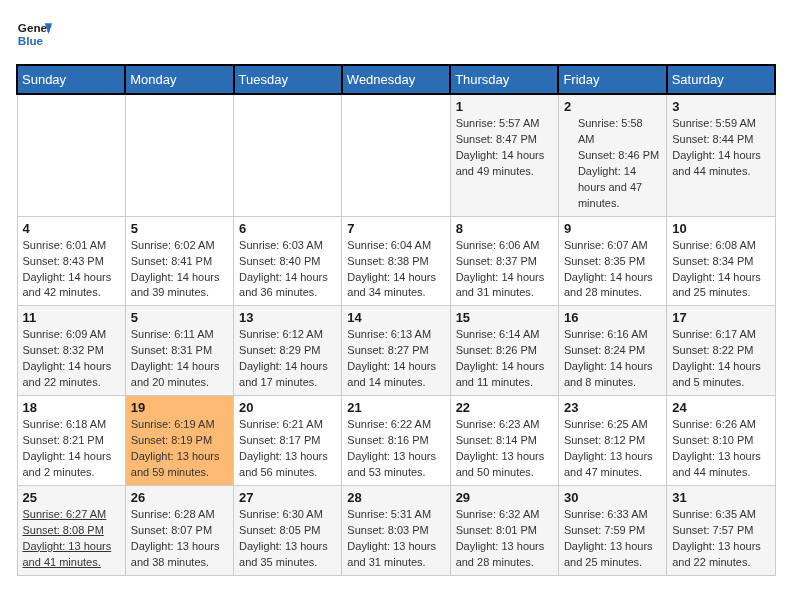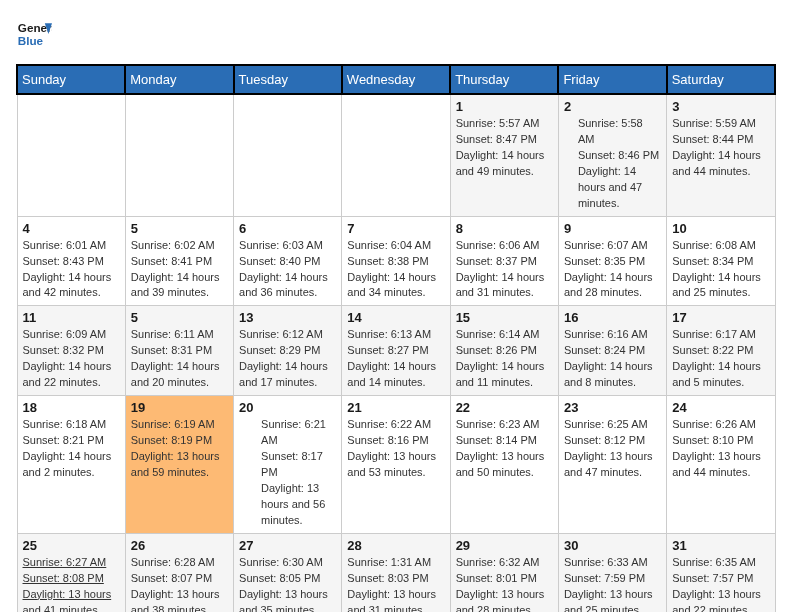--- a/index.html
+++ b/index.html
@@ -230,21 +230,21 @@
 Daylight: 14 hours and 2 minutes.</div>
         </td>
         <td style="background-color: #fdba74;">
           <span class="day-number">19</span>
           <div class="day-info" style="white-space: pre-line;">Sunrise: 6:19 AM
 Sunset: 8:19 PM
 Daylight: 13 hours and 59 minutes.</div>
         </td>
         <td style="background-color: rgb(255, 255, 255);">
           <span class="day-number">20</span>
-          <div class="day-info" style="white-space: pre-line; margin-left: 22px;">Sunrise: 6:21 AM
+          <div class="day-info" style="white-space: pre-line;">Sunrise: 6:21 AM
 Sunset: 8:17 PM
 Daylight: 13 hours and 56 minutes.</div>
         </td>
         <td style="background-color: rgb(255, 255, 255);">
           <span class="day-number">21</span>
           <div class="day-info" style="white-space: pre-line;">Sunrise: 6:22 AM
 Sunset: 8:16 PM
 Daylight: 13 hours and 53 minutes.</div>
         </td>
         <td style="background-color: rgb(255, 255, 255);">
@@ -280,21 +280,21 @@
 Daylight: 13 hours and 38 minutes.</div>
         </td>
         <td style="background-color: rgb(245, 245, 245);">
           <span class="day-number">27</span>
           <div class="day-info" style="white-space: pre-line;">Sunrise: 6:30 AM
 Sunset: 8:05 PM
 Daylight: 13 hours and 35 minutes.</div>
         </td>
         <td style="background-color: rgb(245, 245, 245);">
           <span class="day-number">28</span>
-          <div class="day-info" style="white-space: pre-line;">Sunrise: 1:31 AM
+          <div class="day-info" style="white-space: pre-line;">Sunrise: 5:31 AM
 Sunset: 8:03 PM
 Daylight: 13 hours and 31 minutes.</div>
         </td>
         <td style="background-color: rgb(245, 245, 245);">
           <span class="day-number">29</span>
           <div class="day-info" style="white-space: pre-line;">Sunrise: 6:32 AM
 Sunset: 8:01 PM
 Daylight: 13 hours and 28 minutes.</div>
         </td>
         <td style="background-color: rgb(245, 245, 245);">

